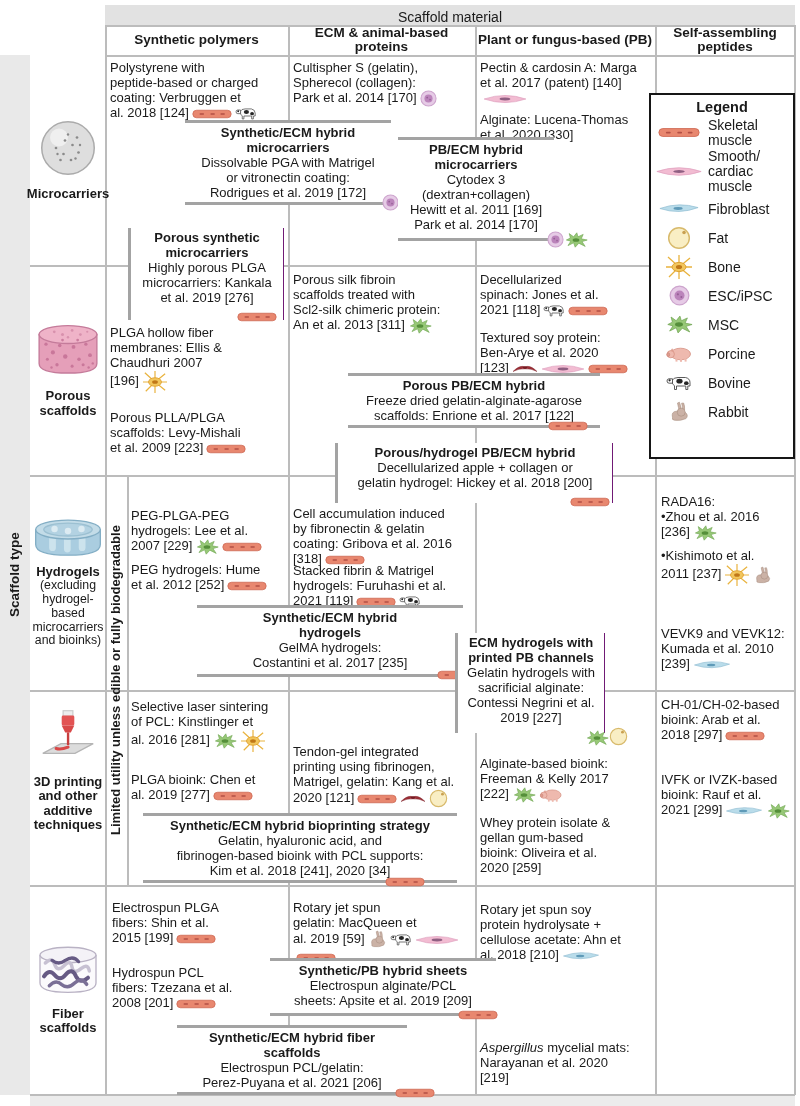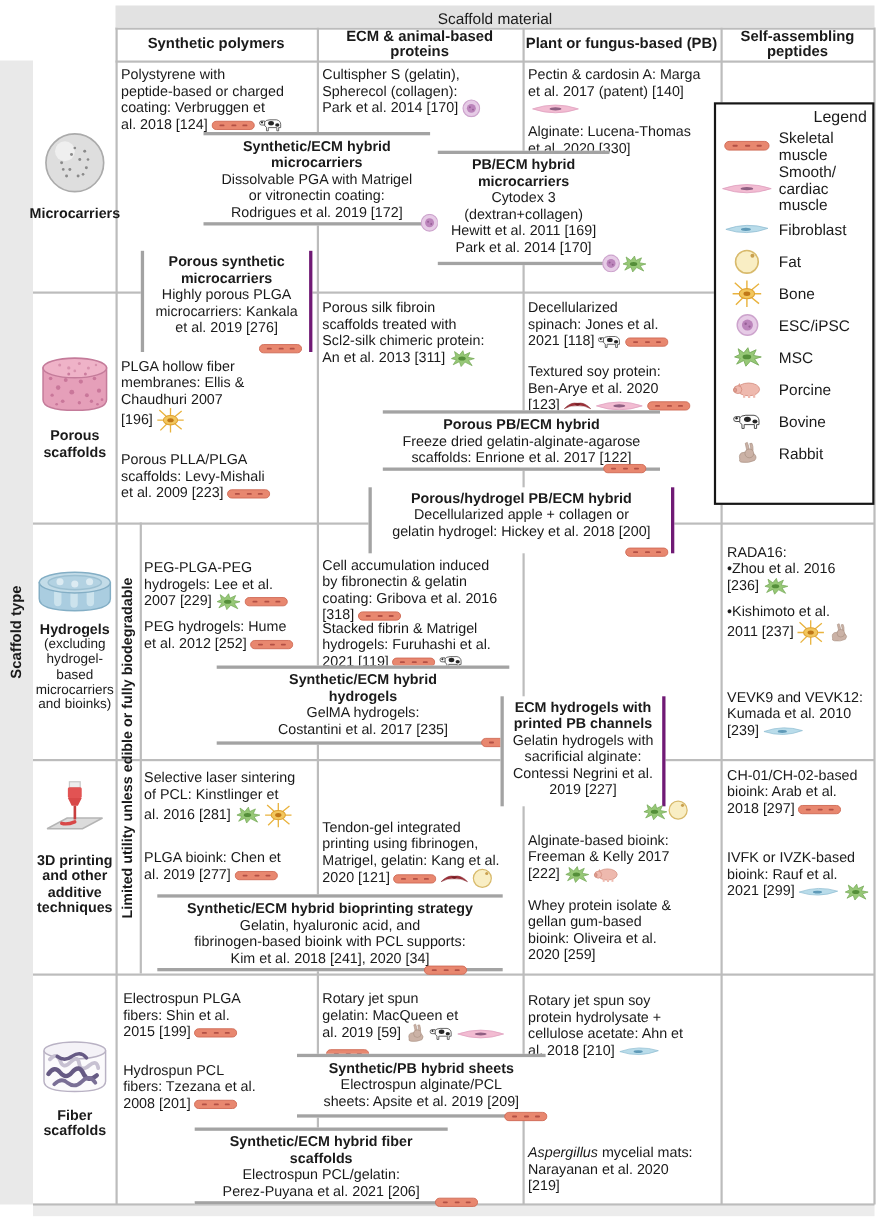--- a/index.html
+++ b/index.html
@@ -11,30 +11,30 @@
 .topbar{position:absolute;left:105px;top:5px;width:690px;height:20px;background:#e2e2e2;z-index:2;display:flex;align-items:flex-end;justify-content:center;font-size:14px}
 .colhead{position:absolute;top:25px;height:30px;display:flex;align-items:center;justify-content:center;text-align:center;font-weight:700;font-size:13.5px;line-height:1.05;z-index:2}
 .rowlab{position:absolute;left:31px;width:74px;display:flex;flex-direction:column;align-items:center;justify-content:center;gap:9px;z-index:2;text-align:center}
 .rl{font-weight:700;font-size:13px;line-height:1.1}
 .rs{font-weight:400;font-size:12.3px;line-height:1.12;white-space:pre-line}
 .cell{position:absolute;z-index:2;font-size:13px;line-height:1.16}
 .cell .t{white-space:pre-line}
 .it{font-style:italic}
 .bridge{position:absolute;z-index:3;background:#fff;text-align:center;font-size:13px;line-height:1.16;padding:2px 4px}
 .h{border-top:3px solid #a3a3a3;border-bottom:3px solid #a3a3a3}
-.v{border-left:3px solid #a3a3a3;border-right:3px solid #701a75}
+.v{border-left:3px solid #a3a3a3;border-right:1px solid #701a75}
 .bt{font-weight:700;white-space:pre-line}
 .bb{white-space:pre-line}
 .tip{position:absolute;white-space:nowrap;z-index:4}
 .ic{vertical-align:middle;margin-left:3px;display:inline-block}
 .vtext{position:absolute;writing-mode:vertical-rl;transform:rotate(180deg);text-align:center;font-weight:700;z-index:2}
 #note-strip{left:104px;top:468px;width:24px;height:424px;font-size:13px;line-height:24px}
 #type-strip{left:1px;top:455px;width:28px;height:240px;font-size:13.5px;line-height:28px}
 #legend{position:absolute;left:649px;top:93px;width:146px;height:366px;border:2.5px solid #161616;background:#fff;z-index:5;padding:4px 5px 0 5px}
-.lg-title{text-align:right;font-weight:400;font-size:14.5px;margin-bottom:3px}
+.lg-title{text-align:center;font-weight:700;font-size:14.5px;margin-bottom:3px}
 .lg-row{display:flex;align-items:center;gap:6px;margin-bottom:2px;min-height:27px}
 .lg-ic{flex:0 0 46px;display:flex;justify-content:center}
 .lg-lab{font-size:14px;line-height:1.05;white-space:pre-line}
 </style>
 </head>
 <body>
 
 <svg width="0" height="0" style="position:absolute">
 <defs>
 <symbol id="sym-skm" viewBox="0 0 48 14">

